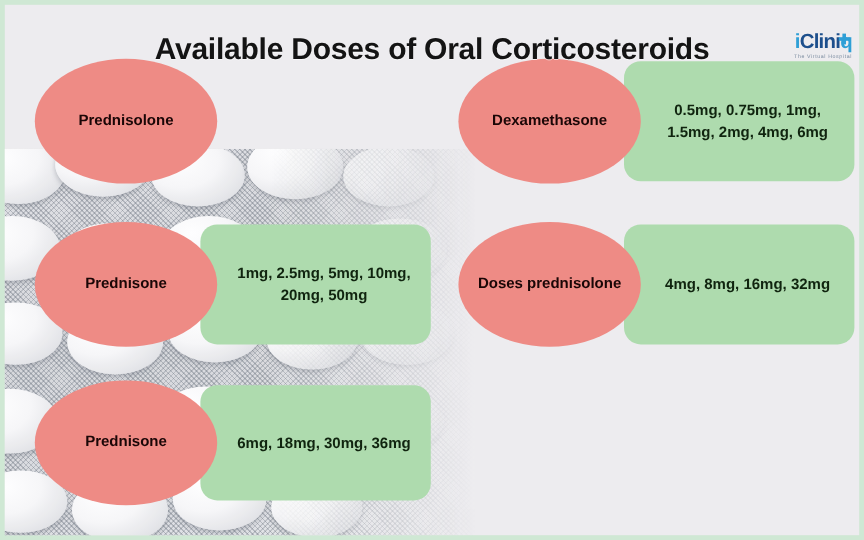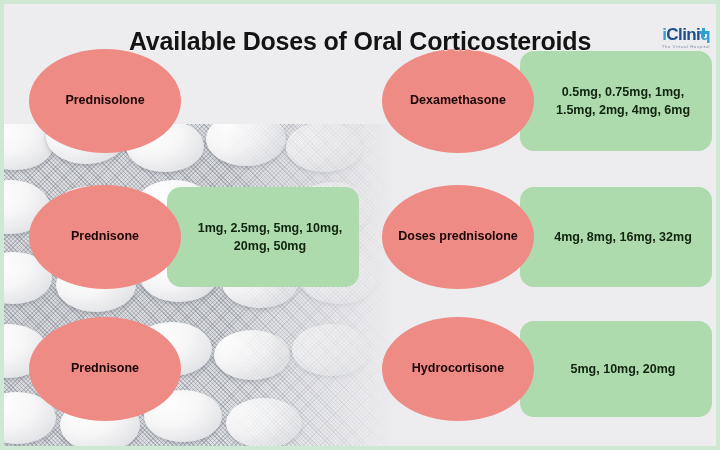--- a/index.html
+++ b/index.html
@@ -247,43 +247,38 @@
       </div>
       <div class="dose-box tall">
         <span class="dose-text">1mg, 2.5mg, 5mg, 10mg, 20mg, 50mg</span>
       </div>
     </div>
 
     <div class="row col-left r3">
       <div class="drug-oval">
         <span class="drug-name">Prednisone</span>
       </div>
+      <div class="dose-box">
+        <span class="dose-text">6mg, 18mg, 30mg, 36mg</span>
+      </div>
     </div>
 
     <div class="row col-right r1">
       <div class="drug-oval">
         <span class="drug-name">Dexamethasone</span>
       </div>
       <div class="dose-box tall">
         <span class="dose-text">0.5mg, 0.75mg, 1mg, 1.5mg, 2mg, 4mg, 6mg</span>
       </div>
     </div>
 
     <div class="row col-right r2">
       <div class="drug-oval">
         <span class="drug-name">Doses prednisolone</span>
       </div>
       <div class="dose-box tall">
         <span class="dose-text">4mg, 8mg, 16mg, 32mg</span>
       </div>
     </div>
 
-    <div class="row col-right r3">
-      <div class="drug-oval">
-        <span class="drug-name">Hydrocortisone</span>
-      </div>
-      <div class="dose-box">
-        <span class="dose-text">5mg, 10mg, 20mg</span>
-      </div>
-    </div>
 
   </div>
 </div>
 
 </body></html>

